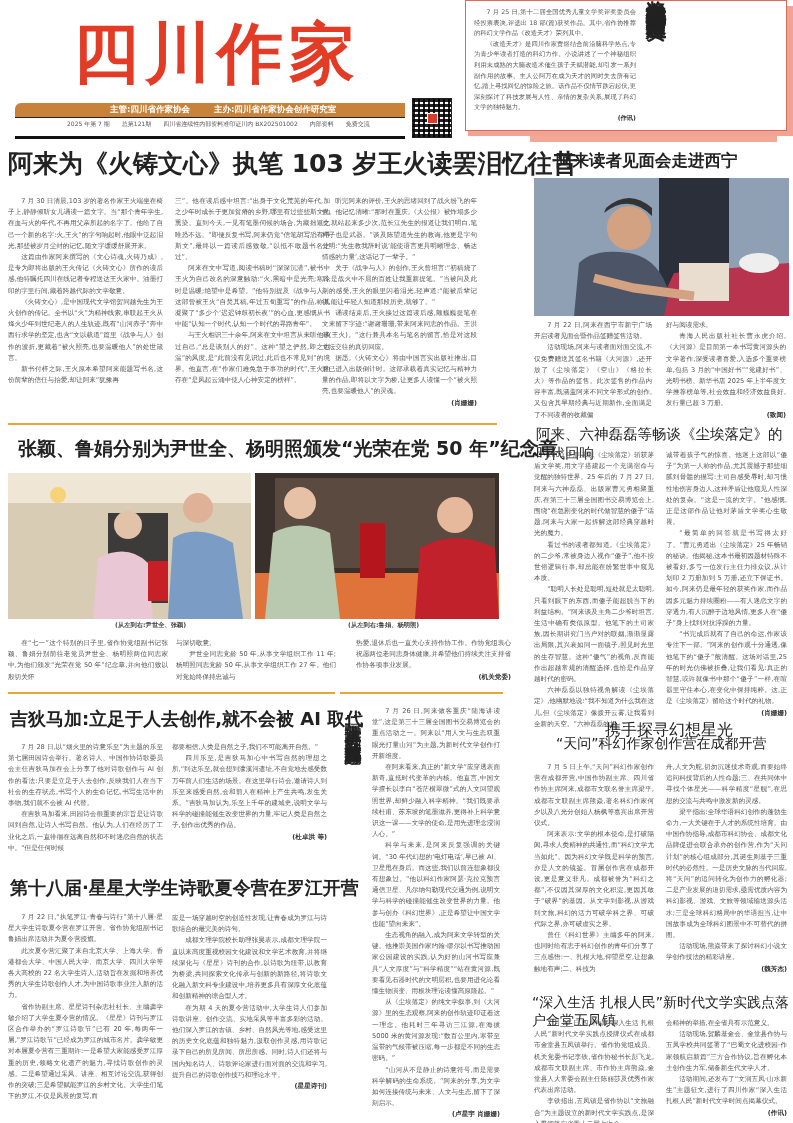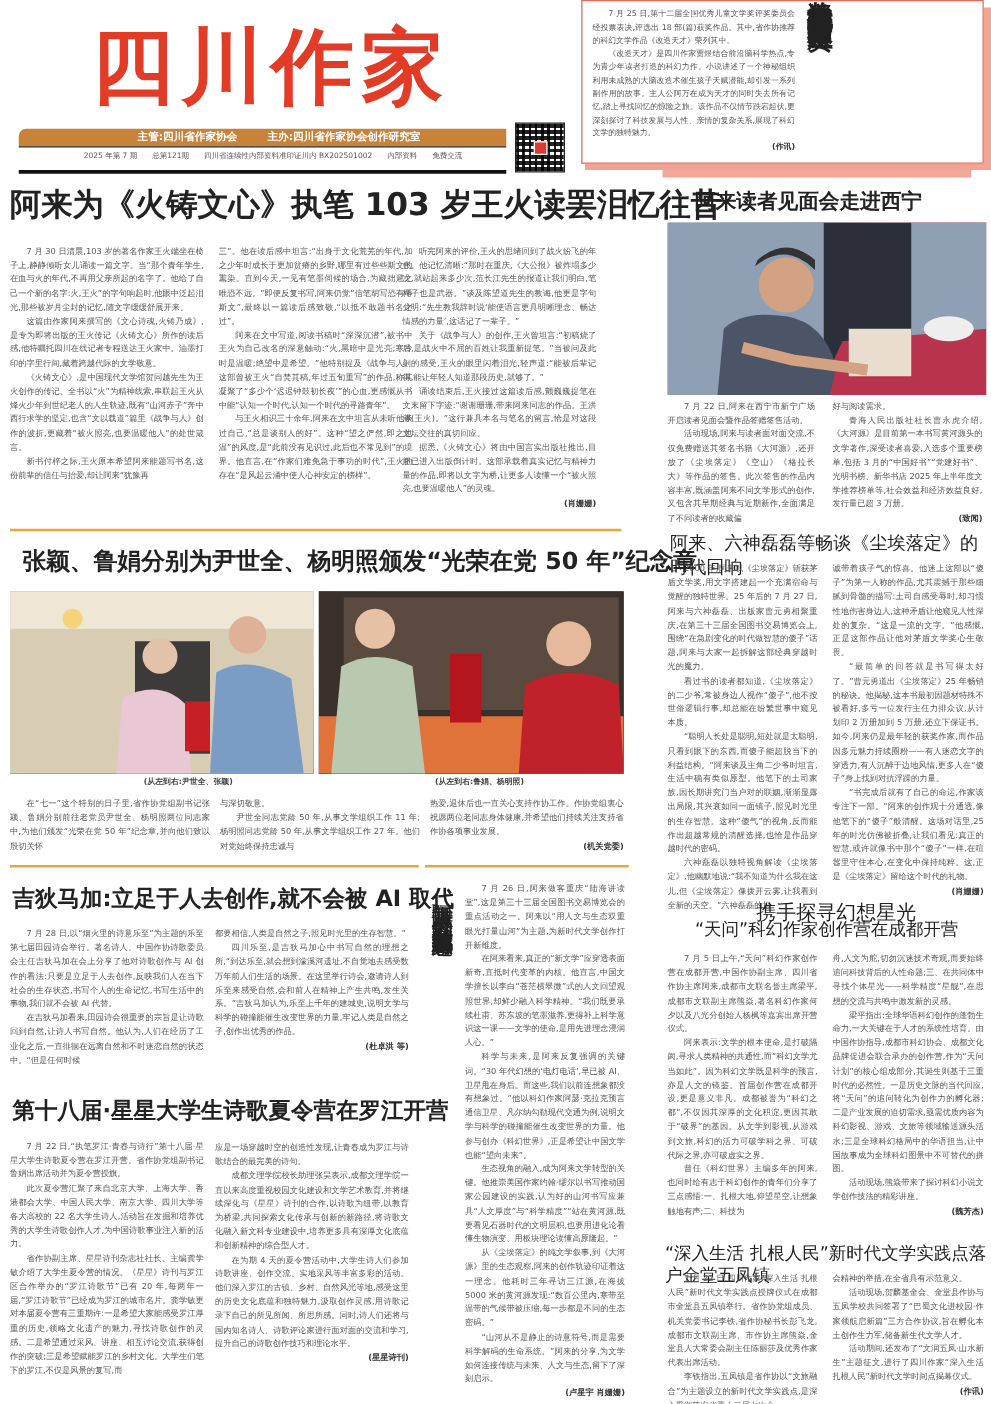--- a/index.html
+++ b/index.html
@@ -160,21 +160,21 @@
 </div>
 <div class="abs caption" style="left:115px;top:621px;">(从左到右:尹世全、张颖)</div>
 <div class="abs caption" style="left:348px;top:621px;">(从左到右:鲁娟、杨明照)</div>
 <div class="col" style="left:8px;top:638px;width:160px;">
   <p class="body">在“七一”这个特别的日子里,省作协党组副书记张颖、鲁娟分别前往老党员尹世全、杨明照两位同志家中,为他们颁发“光荣在党 50 年”纪念章,并向他们致以殷切关怀</p>
 </div>
 <div class="col" style="left:176px;top:638px;width:160px;">
   <p class="body" style="text-indent:0">与深切敬意。</p>
   <p class="body">尹世全同志党龄 50 年,从事文学组织工作 11 年;杨明照同志党龄 50 年,从事文学组织工作 27 年。他们对党始终保持忠诚与</p>
 </div>
-<div class="col" style="left:344px;top:638px;width:155px;">
+<div class="col" style="left:356px;top:638px;width:155px;">
   <p class="body" style="text-indent:0">热爱,退休后也一直关心支持作协工作。作协党组衷心祝愿两位老同志身体健康,并希望他们持续关注支持省作协各项事业发展。</p>
   <p class="body" style="text-align:right"><span class="src">(机关党委)</span></p>
 </div>
 
 <div class="abs" id="sec-title-1">阿来、六神磊磊等畅谈《尘埃落定》的时代回响</div>
 <div class="col" style="left:534px;top:450px;width:120px;">
   <p class="body">2000 年,阿来以《尘埃落定》斩获茅盾文学奖,用文字搭建起一个充满宿命与觉醒的独特世界。25 年后的 7 月 27 日,阿来与六神磊磊、出版家曹元勇相聚重庆,在第三十三届全国图书交易博览会上,围绕“在急剧变化的时代做智慧的傻子”话题,阿来与大家一起拆解这部经典穿越时光的魔力。</p>
   <p class="body">看过书的读者都知道,《尘埃落定》的二少爷,常被身边人视作“傻子”,他不按世俗逻辑行事,却总能在纷繁世事中窥见本质。</p>
   <p class="body">“聪明人长处是聪明,短处就是太聪明,只看到眼下的东西,而傻子能超脱当下的利益结构。”阿来谈及主角二少爷时坦言,生活中确有类似原型。他笔下的土司家族,因长期讲究门当户对的联姻,渐渐显露出局限,其兴衰如同一面镜子,照见时光里的生存智慧。这种“傻气”的视角,反而能作出超越常规的清醒选择,也恰是作品穿越时代的密码。</p>
   <p class="body">六神磊磊以独特视角解读《尘埃落定》,他幽默地说:“我不知道为什么我在这儿,但《尘埃落定》像拨开云雾,让我看到全新的天空。”六神磊磊的坦</p>
@@ -187,21 +187,21 @@
 </div>
 
 <div class="abs" id="sep-2"></div>
 <div class="abs" id="sep-2b"></div>
 <div class="abs h1" id="ai-title">吉狄马加:立足于人去创作,就不会被 AI 取代</div>
 <div class="col" style="left:8px;top:742px;width:155px;">
   <p class="body">7 月 28 日,以“烟火里的诗意乐至”为主题的乐至第七届田园诗会举行。著名诗人、中国作协诗歌委员会主任吉狄马加在会上分享了他对诗歌创作与 AI 创作的看法:只要是立足于人去创作,反映我们人在当下社会的生存状态,书写个人的生命记忆,书写生活中的事物,我们就不会被 AI 代替。</p>
   <p class="body">在吉狄马加看来,田园诗会很重要的宗旨是让诗歌回到自然,让诗人书写自然。他认为,人们在经历了工业化之后,一直徘徊在远离自然和不时迷恋自然的状态中。“但是任何时候</p>
 </div>
 <div class="col" style="left:172px;top:742px;width:155px;">
-  <p class="body" style="text-indent:0">都要相信,人类是自然之子,照见时光里的生存智慧。”</p>
+  <p class="body" style="text-indent:0">都要相信,人类是自然之子,我们不可能离开自然。”</p>
   <p class="body">四川乐至,是吉狄马加心中书写自然的理想之所,“到达乐至,就会想到濛溪河遗址,不自觉地去感受数万年前人们生活的场景。在这里举行诗会,邀请诗人到乐至来感受自然,会和前人在精神上产生共鸣,发生关系。”吉狄马加认为,乐至上千年的建城史,说明文学与科学的碰撞能催生改变世界的力量,牢记人类是自然之子,创作出优秀的作品。</p>
   <p class="body" style="text-align:right"><span class="src">(杜卓洪 等)</span></p>
 </div>
 
 <div class="abs h1" id="camp-title">第十八届·星星大学生诗歌夏令营在罗江开营</div>
 <div class="col" style="left:8px;top:912px;width:155px;">
   <p class="body">7 月 22 日,“执笔罗江·青春与诗行”第十八届·星星大学生诗歌夏令营在罗江开营。省作协党组副书记鲁娟出席活动并为夏令营授旗。</p>
   <p class="body">此次夏令营汇聚了来自北京大学、上海大学、香港都会大学、中国人民大学、南京大学、四川大学等各大高校的 22 名大学生诗人,活动旨在发掘和培养优秀的大学生诗歌创作人才,为中国诗歌事业注入新的活力。</p>
   <p class="body">省作协副主席、星星诗刊杂志社社长、主编龚学敏介绍了大学生夏令营的情况。《星星》诗刊与罗江区合作举办的“罗江诗歌节”已有 20 年,每两年一届,“罗江诗歌节”已经成为罗江的城市名片。龚学敏更对本届夏令营有三重期许:一是希望大家能感受罗江厚重的历史,领略文化遗产的魅力,寻找诗歌创作的灵感。二是希望通过采风、讲座、相互讨论交流,获得创作的突破;三是希望赋能罗江的乡村文化。大学生们笔下的罗江,不仅是风景的复写,而</p>
 </div>

